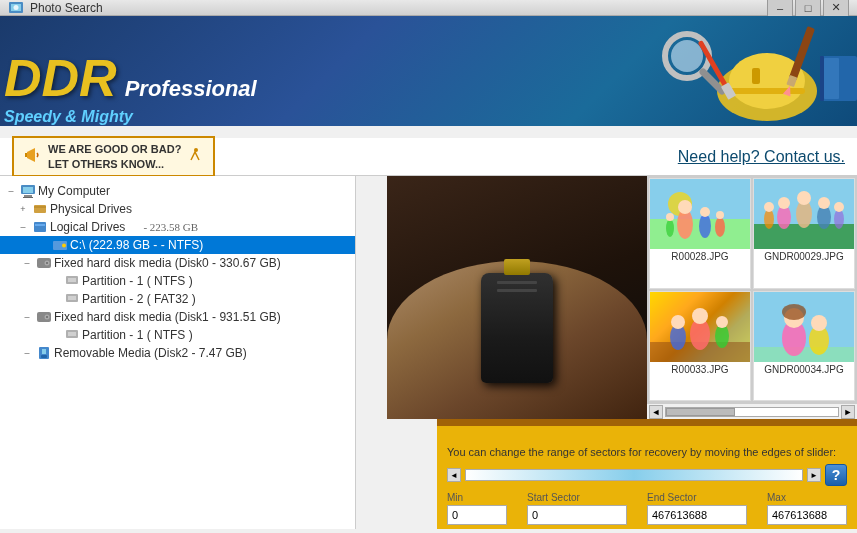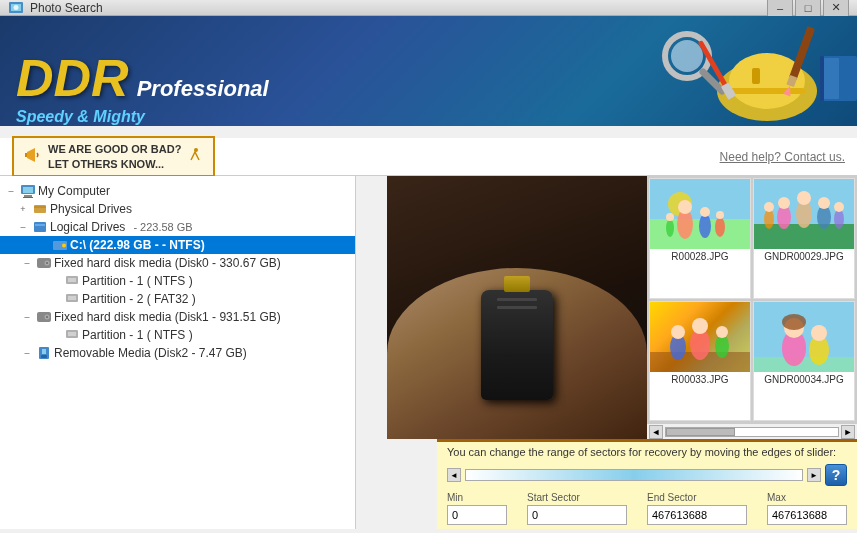--- a/index.html
+++ b/index.html
@@ -27,21 +27,21 @@
 
     
     .header {
       background: linear-gradient(135deg, #1a3a6b 0%, #2a5298 40%, #1a6b9a 70%, #0e4a7a 100%);
       height: 110px;
       position: relative;
       display: flex;
       align-items: center;
       overflow: hidden;
     }
-    .header-logo { padding: 10px 16px; z-index: 2; margin-top: 36px; }
+    .header-logo { padding: 10px 4px; z-index: 2; margin-top: 36px; }
     .logo-ddr { font-size: 52px; font-weight: 900; color: #e8c020; font-style: italic; text-shadow: 2px 2px 4px rgba(0,0,0,0.5); line-height: 1; }
     .logo-professional { font-size: 22px; font-weight: 700; color: #ffffff; font-style: italic; margin-left: 8px; }
     .logo-tagline { font-size: 16px; color: #60d0ff; font-style: italic; font-weight: 600; margin-top: 4px; }
     .header-tools { position: absolute; right: 0; top: 0; height: 100%; width: 300px; z-index: 1; }
     .header-tools svg { width: 100%; height: 100%; }
 
     
     .infobar {
       background: #fff;
       height: 38px;
@@ -54,21 +54,21 @@
     }
     .good-bad-box {
       border: 2px solid #cc8800;
       background: #fff8e0;
       padding: 4px 8px;
       display: flex;
       align-items: center;
       gap: 6px;
     }
     .good-bad-text { font-size: 11px; font-weight: 700; color: #333; line-height: 1.3; }
-    .need-help { color: #737373; text-decoration: underline; font-size: 12px; }
+    .need-help { color: #0c4a6e; text-decoration: underline; font-size: 16px; }
 
     
     .main { display: flex; height: 353px; }
 
     
     .tree-panel {
       width: 356px;
       background: #fff;
       border-right: 1px solid #ccc;
       overflow-y: auto;
@@ -82,21 +82,21 @@
       padding: 1px 0;
       cursor: pointer;
       white-space: nowrap;
     }
     .tree-item.selected { background: #0078d7; color: #fff; }
     .tree-item.selected span { color: #fff; }
     .tree-indent { display: inline-block; }
     .tree-expand { width: 14px; height: 14px; display: inline-flex; align-items: center; justify-content: center; font-size: 9px; color: #666; flex-shrink: 0; }
     .tree-icon { width: 16px; height: 16px; margin: 0 2px; flex-shrink: 0; display: inline-flex; align-items: center; justify-content: center; }
     .tree-label { font-size: 12px; color: #333; }
-    .tree-size { font-size: 11px; color: #666; margin-left: 8px; }
+    .tree-size { font-size: 11px; color: #666; margin-left: 18px; font-family: Liberation Serif, serif; }
     .main-preview {
       height: 270px;
       background: #1a1a1a;
       display: flex;
       align-items: stretch;
       overflow: hidden;
     }
     .preview-large {
       width: 260px;
       background: #2a2a2a;
@@ -136,23 +136,23 @@
     }
     .photo-family2 {
       background: linear-gradient(135deg, #FFD700 0%, #FF6347 30%, #8B0000 50%, #4169E1 70%, #87CEEB 100%);
     }
     .photo-woman1 {
       background: linear-gradient(135deg, #87CEEB 0%, #DEB887 30%, #FF69B4 50%, #FFD700 70%, #98FB98 100%);
     }
 
     
     .bottom-panel {
-      background: #fef9c3;
-      border-top: 3px solid #a16207;
-      padding: 4px 10px 4px 10px;
+      background: #eab308;
+      border-top: 7px solid #a16207;
+      padding: 20px 10px 4px 10px;
     }
     .sector-text { font-size: 11px; color: #333; margin-bottom: 6px; }
     .slider-row {
       display: flex;
       align-items: center;
       gap: 4px;
       margin-bottom: 6px;
     }
     .slider-btn {
       width: 14px;
@@ -334,21 +334,21 @@
 
     <div class="tree-item selected">
       <span class="tree-indent" style="width:36px"></span>
       <span class="tree-expand"></span>
       <span class="tree-icon">
         <svg width="16" height="16" viewBox="0 0 16 16">
             <rect x="1" y="4" width="14" height="9" rx="1" fill="#5599dd"></rect>
             <circle cx="12" cy="8.5" r="2" fill="#ffcc00"></circle>
           </svg>
       </span>
-      <span class="tree-label" style="color:#fff;font-weight:700">C:\ (222.98 GB -  - NTFS)</span>
+      <span class="tree-label" style="color:#fff;font-weight:400">C:\ (222.98 GB -  - NTFS)</span>
     </div>
 
     <div class="tree-item">
       <span class="tree-indent" style="width:20px"></span>
       <span class="tree-expand">–</span>
       <span class="tree-icon">
         <svg width="16" height="16" viewBox="0 0 16 16">
             <rect x="1" y="3" width="14" height="10" rx="2" fill="#888"></rect>
             <ellipse cx="11" cy="8" rx="2.5" ry="2.5" fill="#aaa"></ellipse>
             <ellipse cx="11" cy="8" rx="1" ry="1" fill="#666"></ellipse>

